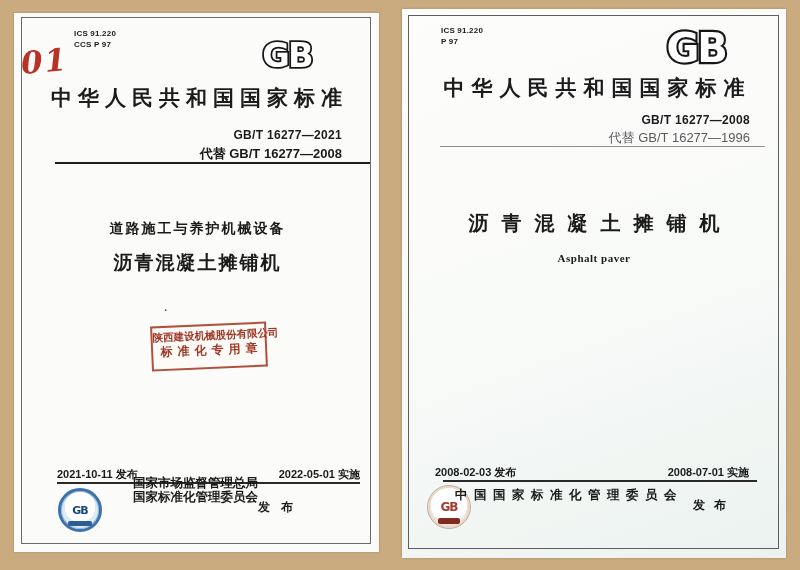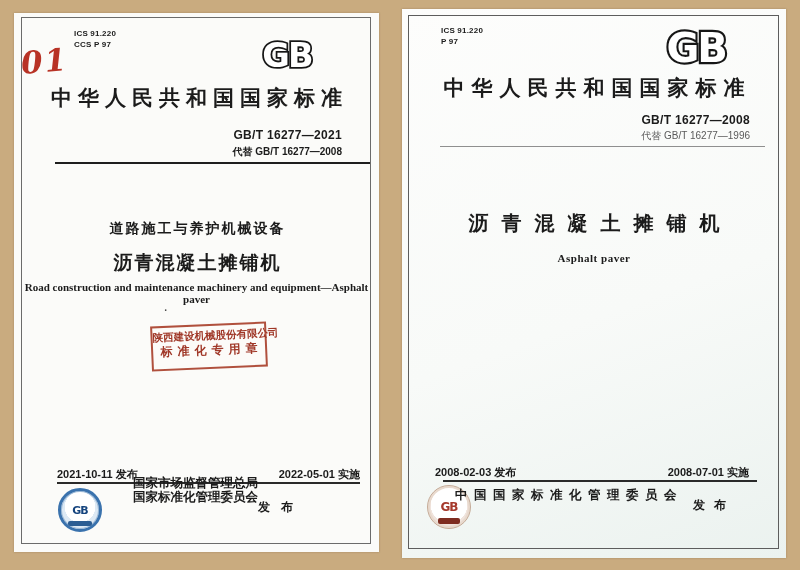--- a/index.html
+++ b/index.html
@@ -33,21 +33,21 @@
     font-family:"DejaVu Serif",serif;
   }
 
   .gb-logo svg { width:100%; height:100%; display:block; }
 
   .gb-header { width:100%; text-align:center; font-weight:bold; white-space:nowrap; }
   #left-page  .gb-header { top:71px; font-size:21px; letter-spacing:6px; text-indent:6px; }
   #right-page .gb-header { top:65px; font-size:21px; letter-spacing:7px; text-indent:7px; }
 
   .std-number { font-family:"Liberation Sans","DejaVu Sans",sans-serif; font-weight:bold; font-size:12px; letter-spacing:.3px; }
-  .replaces   { font-family:"Liberation Sans","DejaVu Sans",sans-serif; font-weight:bold; font-size:10px; }
+  .replaces   { font-family:"Liberation Sans","DejaVu Sans",sans-serif; font-weight:bold; font-size:13px; }
   #right-page .replaces { color:#5a5a5a; font-weight:normal; }
 
   .rule { height:2px; background:#1e1e1e; }
   #right-page .rule { height:1px; background:#8f8f8f; }
 
   .doc-title { width:100%; text-align:center; font-weight:bold; white-space:nowrap; }
   .doc-title-en { width:100%; text-align:center; font-weight:bold; }
 
   .stamp {
     border:2px solid #b0503d; color:#a03828; text-align:center;
@@ -112,21 +112,20 @@
 
   <div class="abs gb-header">中华人民共和国国家标准</div>
 
   <div class="abs std-number" style="right:37px; top:115px;">GB/T 16277—2021</div>
   <div class="abs replaces" style="right:37px; top:132px;">代替 GB/T 16277—2008</div>
 
   <div class="abs rule" style="left:41px; top:149px; width:315px;"></div>
 
   <div class="abs doc-title" style="top:207px; font-size:14px; letter-spacing:2px; text-indent:2px;">道路施工与养护机械设备</div>
   <div class="abs doc-title" style="top:237px; font-size:19px; letter-spacing:2px; text-indent:2px;">沥青混凝土摊铺机</div>
-  <div class="abs doc-title-en" style="top:268px; font-size:11px;">Road construction and maintenance machinery and equipment—Asphalt paver</div>
 
   <div class="abs center-dot" style="left:150px; top:292px;">·</div>
 
   <div class="abs stamp" style="left:137px; top:311px; width:112px; height:38px;">
     <div class="stamp-line1">陕西建设机械股份有限公司</div>
     <div class="stamp-line2">标准化专用章</div>
   </div>
 
   <div class="abs dates-row" style="left:43px; top:454px; width:303px;gap:24px;">
     <span>2021-10-11 发布</span>

